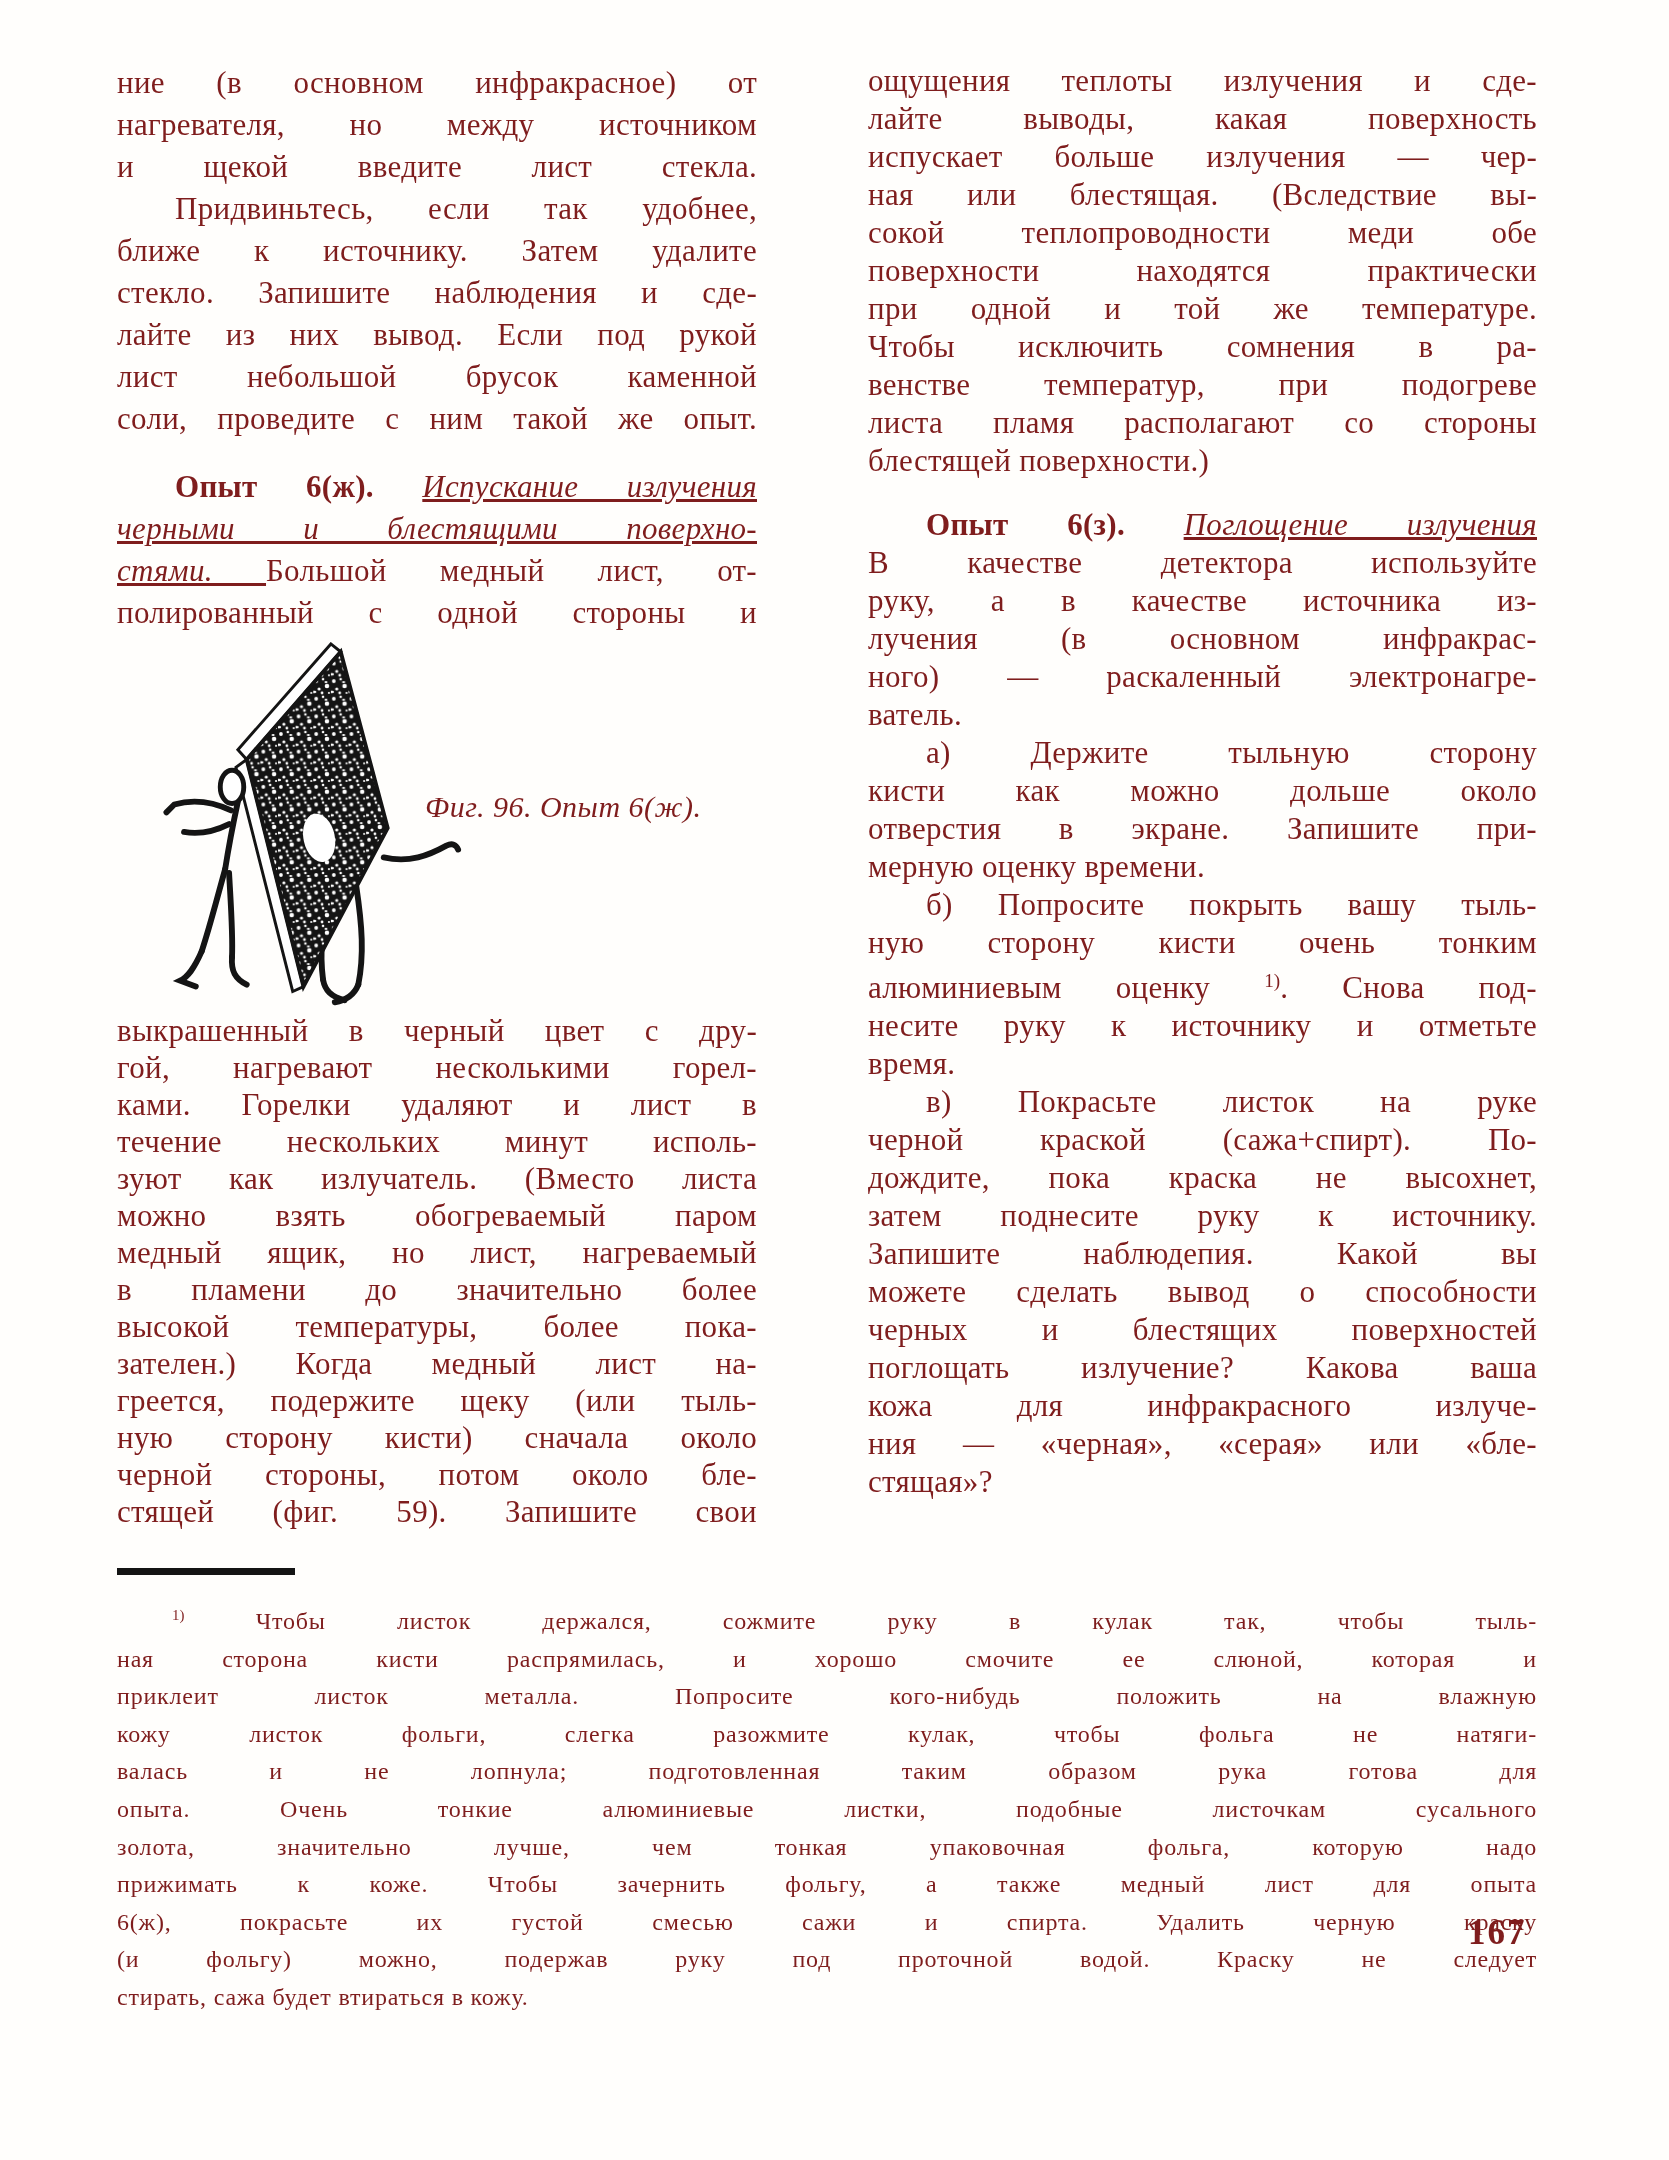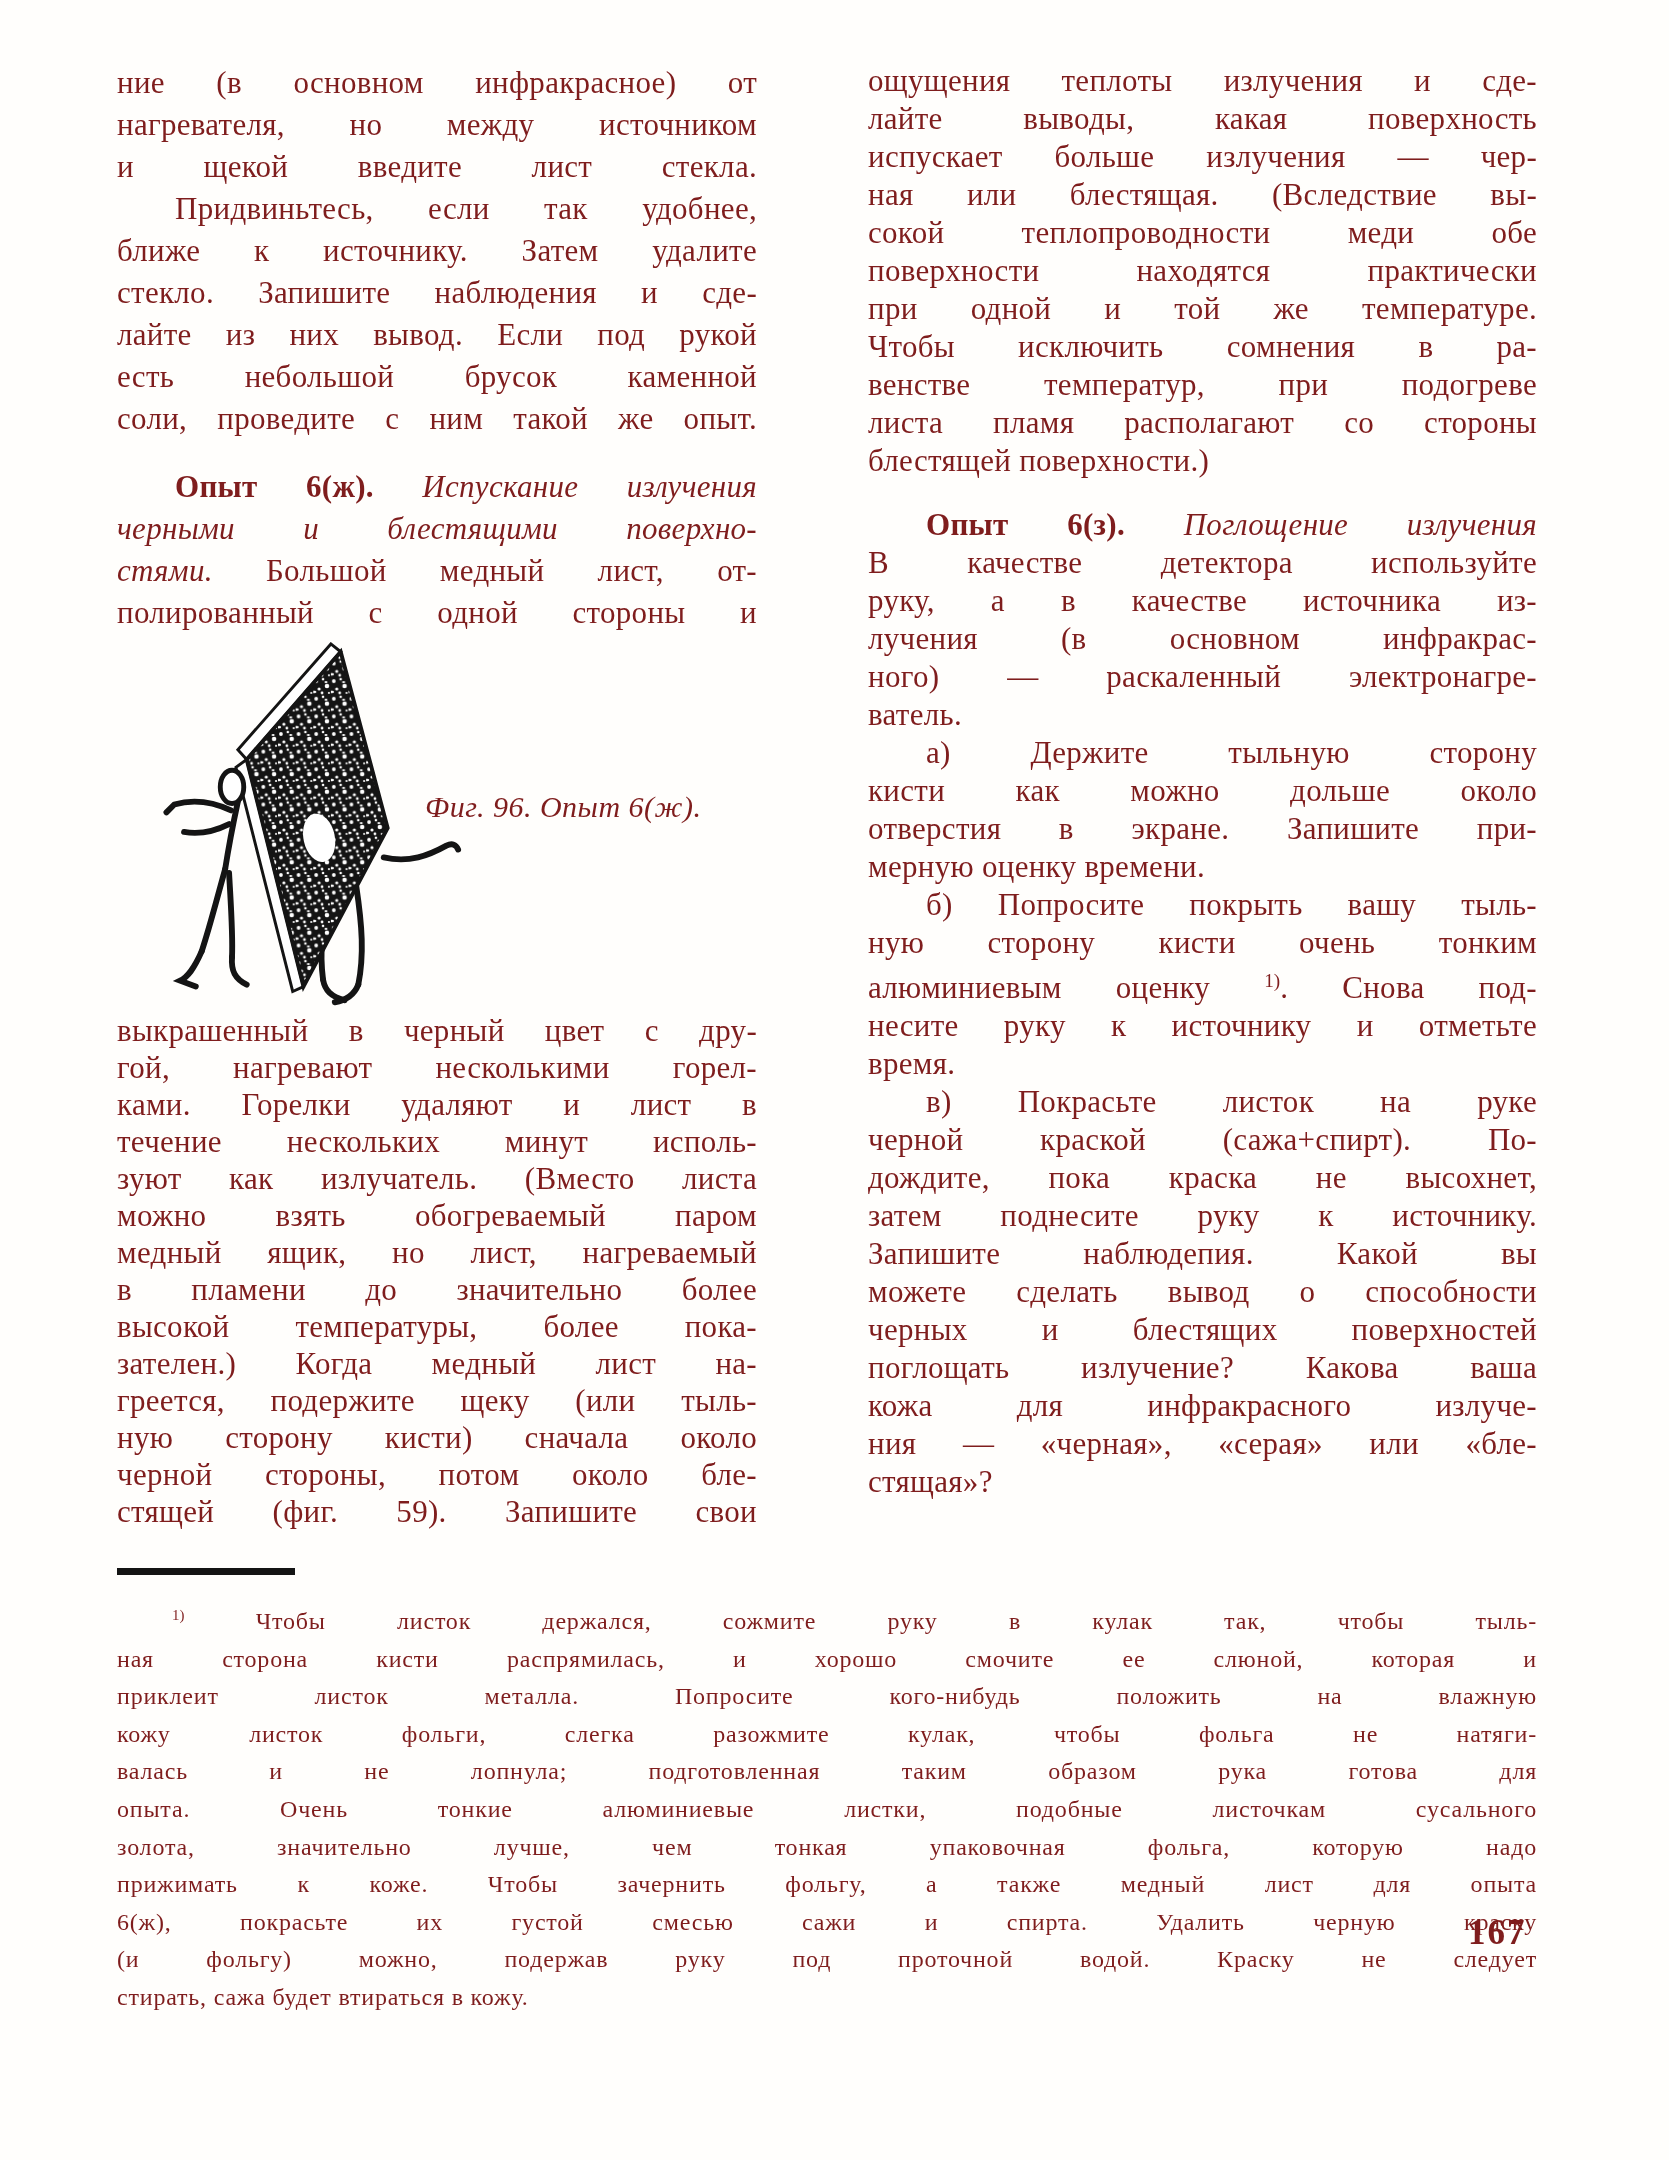--- a/index.html
+++ b/index.html
@@ -9,21 +9,21 @@
   .col-left{left:117px;width:640px;}
   .col-right{left:868px;width:669px;}
   .para{font-size:31px;line-height:42px;letter-spacing:.3px;}
   .col-right .para{line-height:38px;}
   .para.pd{line-height:37px;}
   .gap{margin-top:26px;}
   .line{text-align:justify;text-align-last:justify;}
   .line.last{text-align-last:left;}
   .ind .line:first-child{text-indent:58px;}
   .b{font-weight:bold;}
-  .i{font-style:italic;}
+  .i{font-style:italic;text-decoration:underline;}
   .sup{font-size:62%;vertical-align:super;letter-spacing:0;}
   .figure{position:relative;height:372px;margin-top:6px;}
   .figure svg{position:absolute;left:15px;top:2px;}
   .caption{position:absolute;left:308px;top:150px;font-style:italic;
            font-size:30px;white-space:nowrap;letter-spacing:.5px;}
   .footnote{position:absolute;left:117px;top:1568px;width:1420px;}
   .fn-rule{width:178px;height:7px;background:#141414;}
   .fn-text{margin-top:22px;font-size:24px;line-height:37.6px;letter-spacing:.8px;}
   .fn-text .line:first-child{text-indent:55px;}
   .pageno{position:absolute;left:1468px;top:1913px;font-size:35px;
@@ -38,21 +38,21 @@
     <div class="para">
         <div class="line"><span>ние (в основном инфракрасное) от</span></div>
         <div class="line"><span>нагревателя, но между источником</span></div>
         <div class="line"><span>и щекой введите лист стекла.</span></div>
       </div>
     <div class="para ind">
         <div class="line"><span>Придвиньтесь, если так удобнее,</span></div>
         <div class="line"><span>ближе к источнику. Затем удалите</span></div>
         <div class="line"><span>стекло. Запишите наблюдения и сде-</span></div>
         <div class="line"><span>лайте из них вывод. Если под рукой</span></div>
-        <div class="line"><span>есть небольшой брусок каменной</span></div>
+        <div class="line"><span>лист небольшой брусок каменной</span></div>
         <div class="line"><span>соли, проведите с ним такой же опыт.</span></div>
       </div>
     <div class="para ind gap">
         <div class="line"><span class="b">Опыт 6(ж). </span><span class="i">Испускание излучения</span></div>
         <div class="line"><span class="i">черными и блестящими поверхно-</span></div>
         <div class="line"><span class="i">стями. </span><span>Большой медный лист, от-</span></div>
         <div class="line"><span>полированный с одной стороны и</span></div>
       </div>
 
     <div class="figure">

